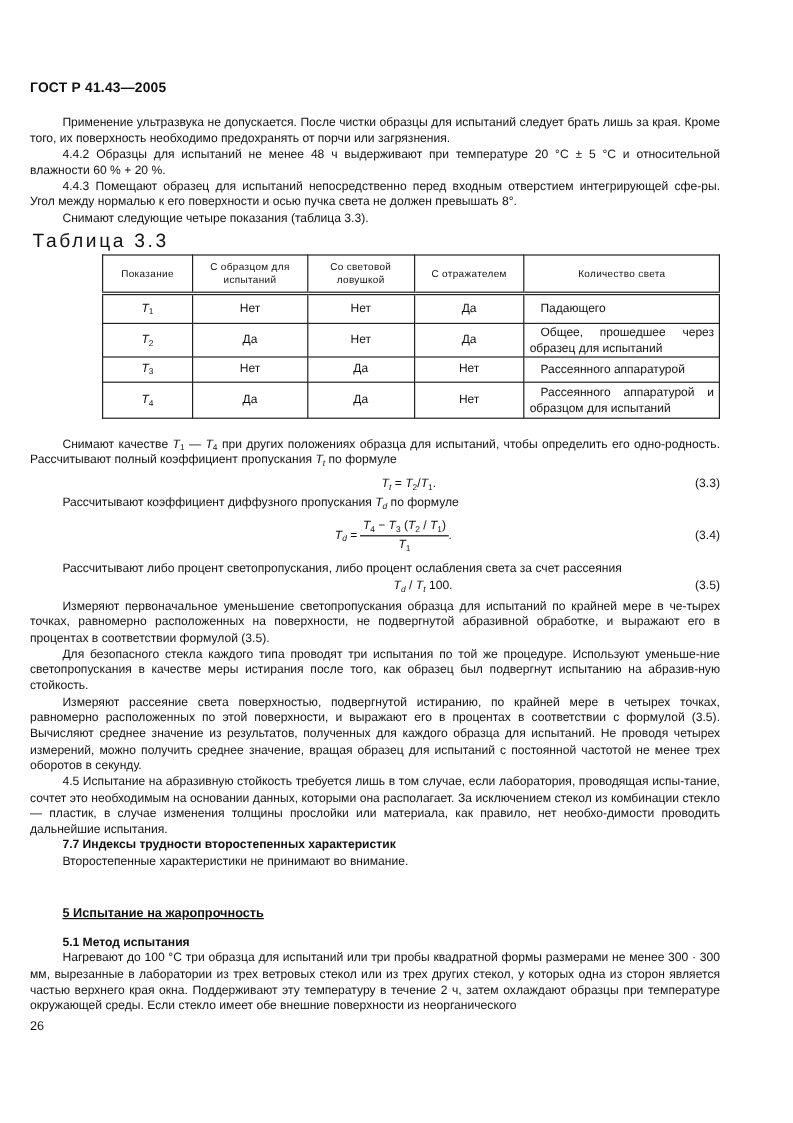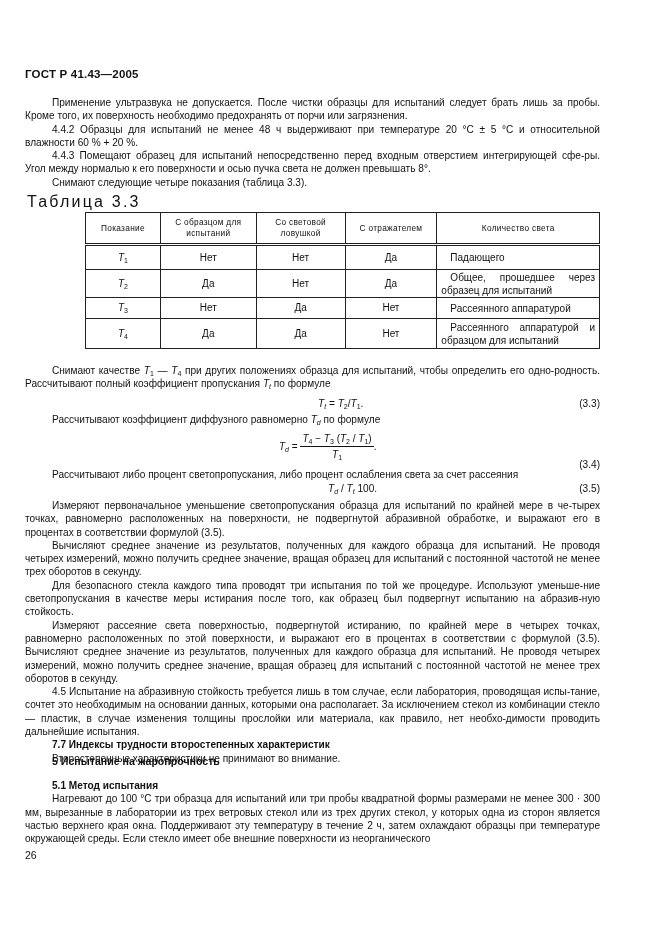--- a/index.html
+++ b/index.html
@@ -28,21 +28,21 @@
   .pnum{position:absolute;left:25px;top:849px;font-size:10.5px;}
 </style>
 </head>
 <body>
 
 <div class="page">
 
   <div class="header">ГОСТ Р 41.43—2005</div>
 
   <div class="block" style="top:96px;">
-    <p class="p">Применение ультразвука не допускается. После чистки образцы для испытаний следует брать лишь за пробы. Кроме того, их поверхность необходимо предохранять от порчи или загрязнения.</p>
+    <p class="p">Применение ультразвука не допускается. После чистки образцы для испытаний следует брать лишь за края. Кроме того, их поверхность необходимо предохранять от порчи или загрязнения.</p>
     <p class="p">4.4.2 Образцы для испытаний не менее 48 ч выдерживают при температуре 20 °С ± 5 °С и относительной влажности 60 % + 20 %.</p>
     <p class="p">4.4.3 Помещают образец для испытаний непосредственно перед входным отверстием интегрирующей сфе-ры. Угол между нормалью к его поверхности и осью пучка света не должен превышать 8°.</p>
     <p class="p">Снимают следующие четыре показания (таблица 3.3).</p>
   </div>
 
   <div class="tcap">Таблица 3.3</div>
 
   <table class="t">
     <colgroup>
       <col style="width:75px">
@@ -95,54 +95,53 @@
   <div class="block" style="top:364px;">
     <p class="p"><span>Снимают качестве </span><span class="it">T</span><sub>1</sub> — <span class="it">T</span><sub>4</sub><span> при других положениях образца для испытаний, чтобы определить его одно-родность. Рассчитывают полный коэффициент пропускания </span><span class="it">T</span><sub><i>t</i></sub><span> по формуле</span></p>
   </div>
 
   <div class="formula" style="top:397px;height:14px;">
     <span class="f" style="left:293px;"><span class="it">T</span><sub><i>t</i></sub> = <span class="it">T</span><sub>2</sub>/<span class="it">T</span><sub>1</sub>.</span>
     <span class="num">(3.3)</span>
   </div>
 
   <div class="block" style="top:413px;">
-    <p class="p"><span>Рассчитывают коэффициент диффузного равномерно </span><span class="it">T</span><sub><i>d</i></sub><span> по формуле</span></p>
+    <p class="p"><span>Рассчитывают коэффициент диффузного пропускания </span><span class="it">T</span><sub><i>d</i></sub><span> по формуле</span></p>
   </div>
 
   <div class="formula" style="top:430px;height:34px;">
     <span class="f" style="left:254px;top:2px;font-size:10px;">
       <span style="vertical-align:middle;"><span class="it">T</span><sub><i>d</i></sub> = </span>
       <span class="frac">
         <span class="n"><span class="it">T</span><sub>4</sub> − <span class="it">T</span><sub>3</sub> (<span class="it">T</span><sub>2</sub> / <span class="it">T</span><sub>1</sub>)</span>
         <span class="d"><span class="it">T</span><sub>1</sub></span>
       </span><span style="vertical-align:middle;">.</span>
     </span>
-    <span class="num" style="top:28px;">(3.4)</span>
+    <span class="num" style="top:10px;">(3.4)</span>
   </div>
 
   <div class="block" style="top:468px;">
     <p class="p">Рассчитывают либо процент светопропускания, либо процент ослабления света за счет рассеяния</p>
   </div>
 
   <div class="formula" style="top:482px;height:14px;">
     <span class="f" style="left:303px;"><span class="it">T</span><sub><i>d</i></sub> / <span class="it">T</span><sub><i>t</i></sub><span> 100.</span></span>
     <span class="num">(3.5)</span>
   </div>
 
   <div class="block" style="top:499px;">
     <p class="p">Измеряют первоначальное уменьшение светопропускания образца для испытаний по крайней мере в че-тырех точках, равномерно расположенных на поверхности, не подвергнутой абразивной обработке, и выражают его в процентах в соответствии формулой (3.5).</p>
-    <p class="p">Вычисляют среднее значение из результатов, полученных для каждого образца для испытаний. Не проводя четырех измерений, можно получить среднее значение, вращая образец для испытаний с постоянной частотой не менее трех оборотов в секунду.</p>
     <p class="p">Для безопасного стекла каждого типа проводят три испытания по той же процедуре. Используют уменьше-ние светопропускания в качестве меры истирания после того, как образец был подвергнут испытанию на абразив-ную стойкость.</p>
     <p class="p">Измеряют рассеяние света поверхностью, подвергнутой истиранию, по крайней мере в четырех точках, равномерно расположенных по этой поверхности, и выражают его в процентах в соответствии с формулой (3.5). Вычисляют среднее значение из результатов, полученных для каждого образца для испытаний. Не проводя четырех измерений, можно получить среднее значение, вращая образец для испытаний с постоянной частотой не менее трех оборотов в секунду.</p>
     <p class="p">4.5 Испытание на абразивную стойкость требуется лишь в том случае, если лаборатория, проводящая испы-тание, сочтет это необходимым на основании данных, которыми она располагает. За исключением стекол из комбинации стекло — пластик, в случае изменения толщины прослойки или материала, как правило, нет необхо-димости проводить дальнейшие испытания.</p>
     <p class="p bold">7.7 Индексы  трудности второстепенных характеристик</p>
     <p class="p">Второстепенные характеристики не принимают во внимание.</p>
   </div>
 
-  <div class="block" style="top:755px;">
+  <div class="block" style="top:755px;text-decoration:underline;">
     <p class="p bold" style="font-size:10.6px;">5 Испытание на жаропрочность</p>
   </div>
 
   <div class="block" style="top:779px;">
     <p class="p bold">5.1 Метод испытания</p>
     <p class="p">Нагревают до 100 °С три образца для испытаний или три пробы квадратной формы размерами не менее 300 · 300 мм, вырезанные в лаборатории из трех ветровых стекол или из трех других стекол, у которых одна из сторон является частью верхнего края окна. Поддерживают эту температуру в течение 2 ч, затем охлаждают образцы при температуре окружающей среды. Если стекло имеет обе внешние поверхности из неорганического</p>
   </div>
 
   <div class="pnum">26</div>
 </div>

